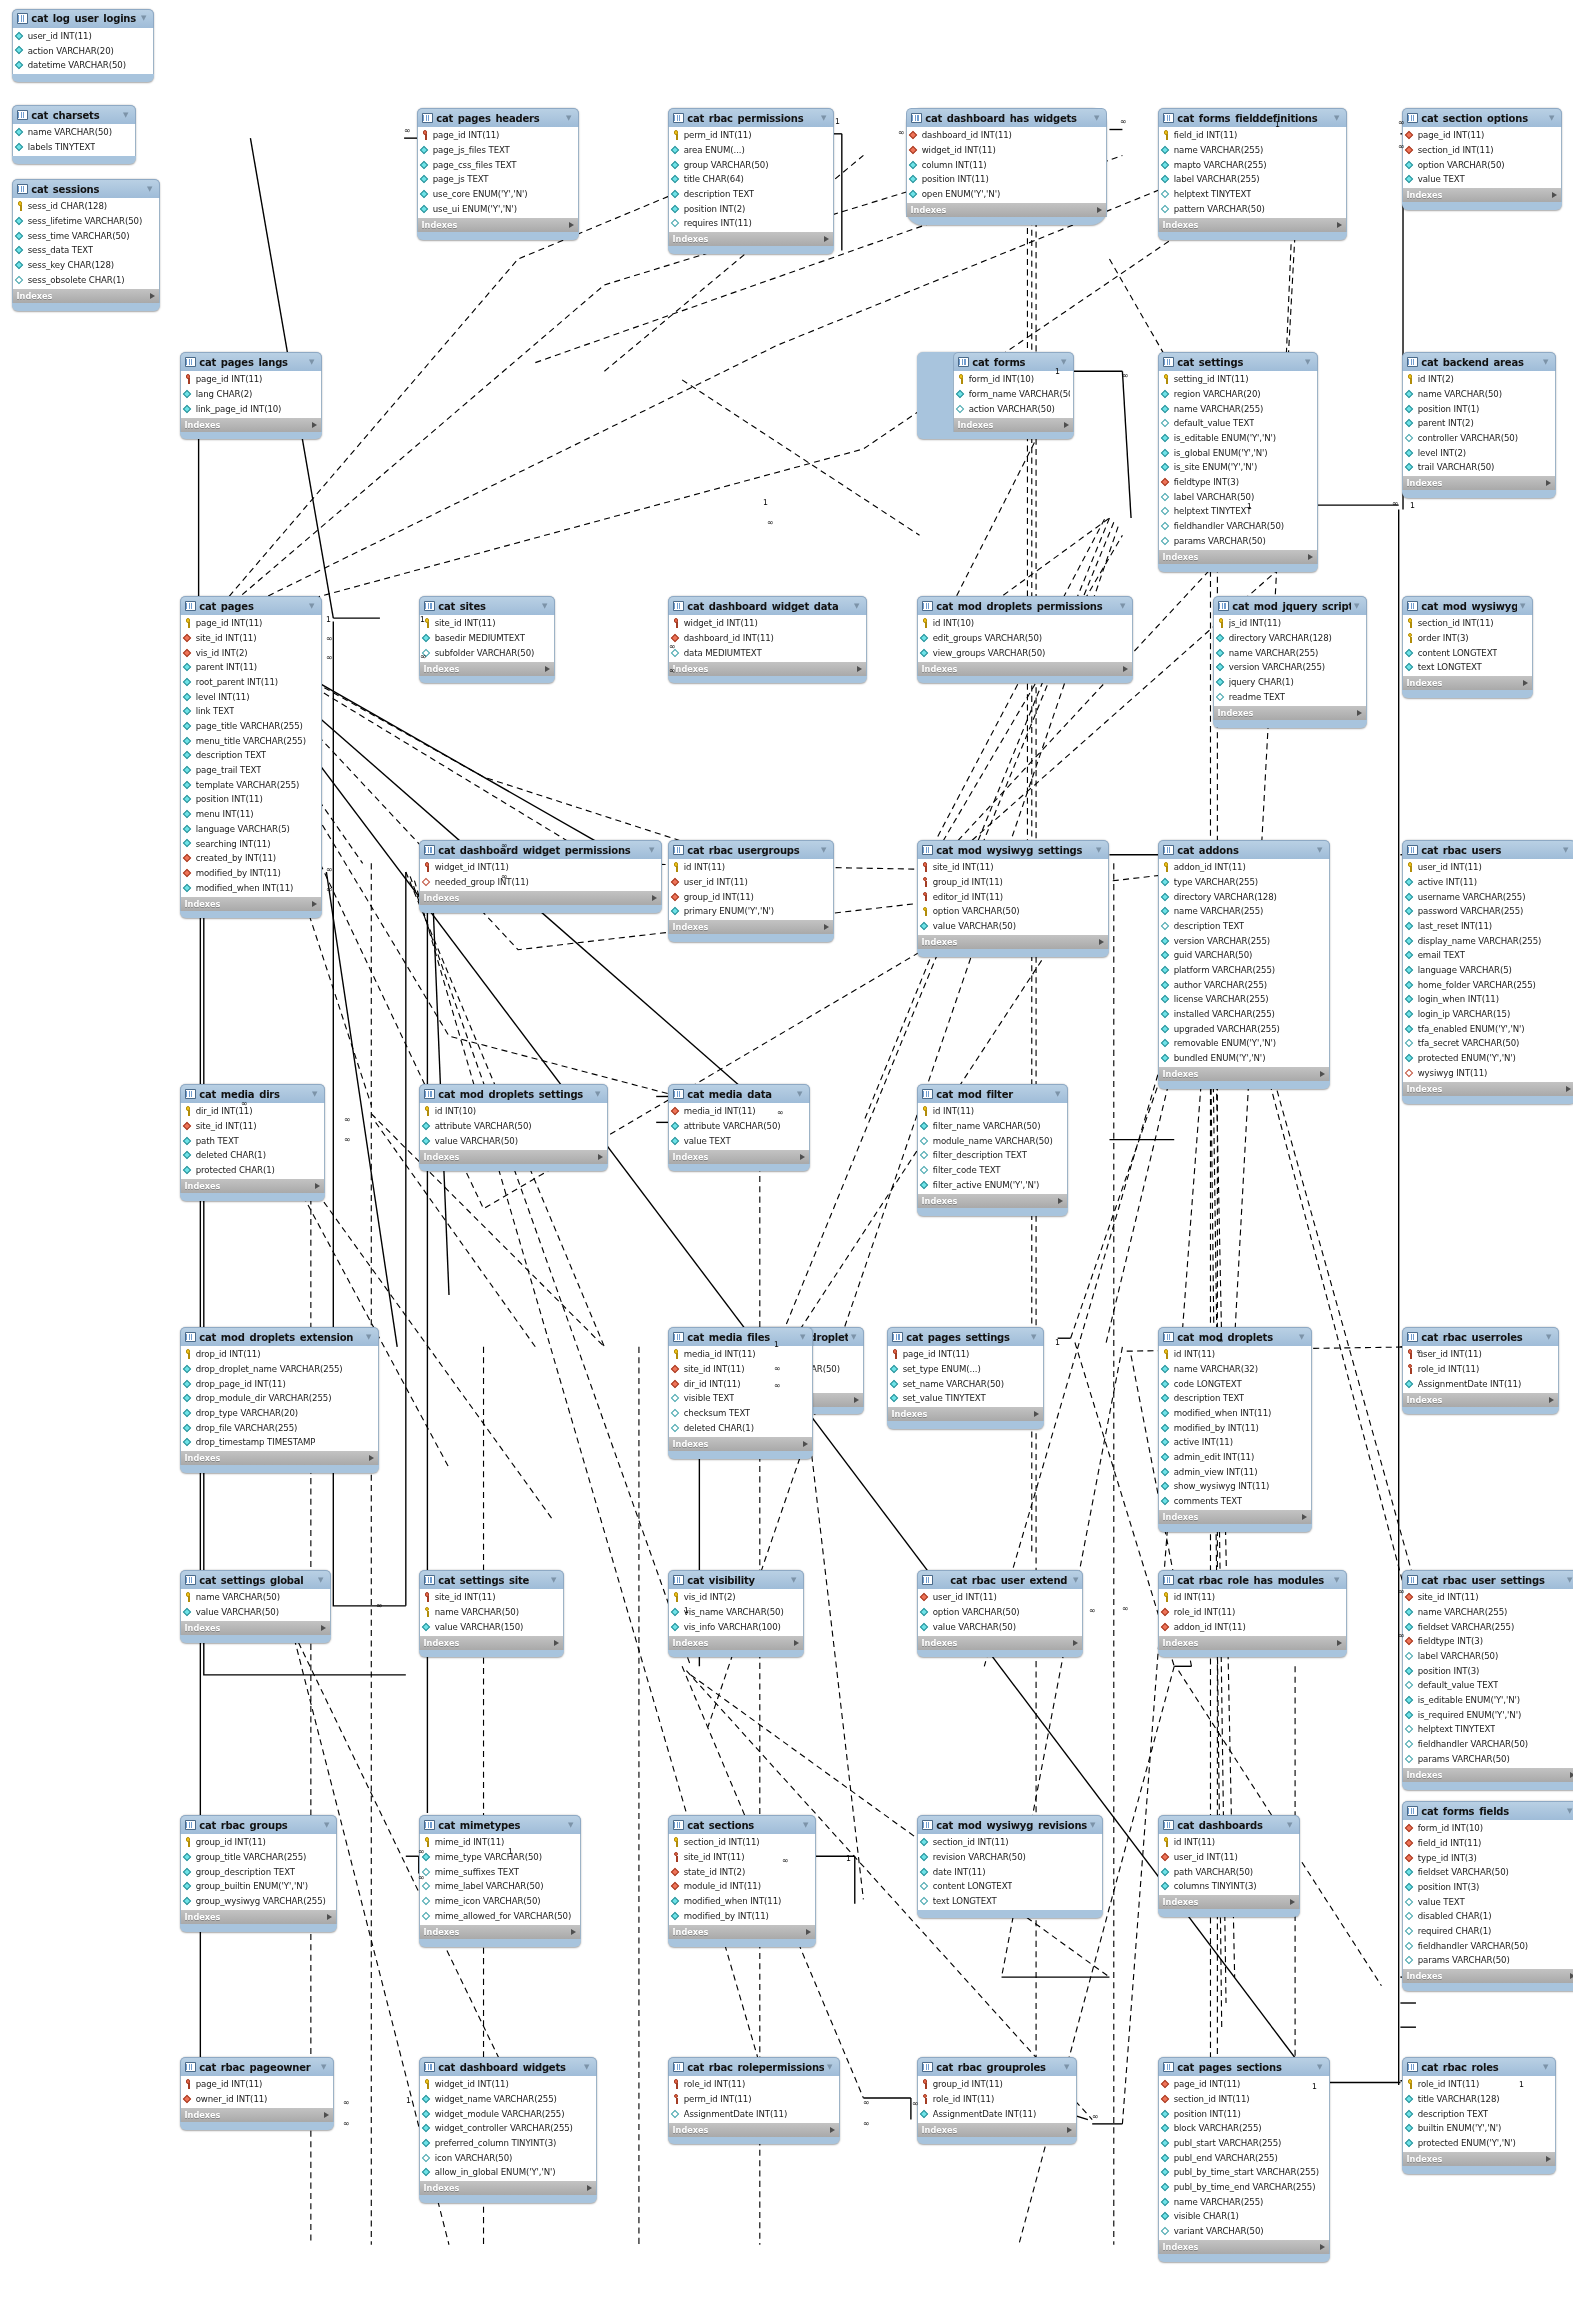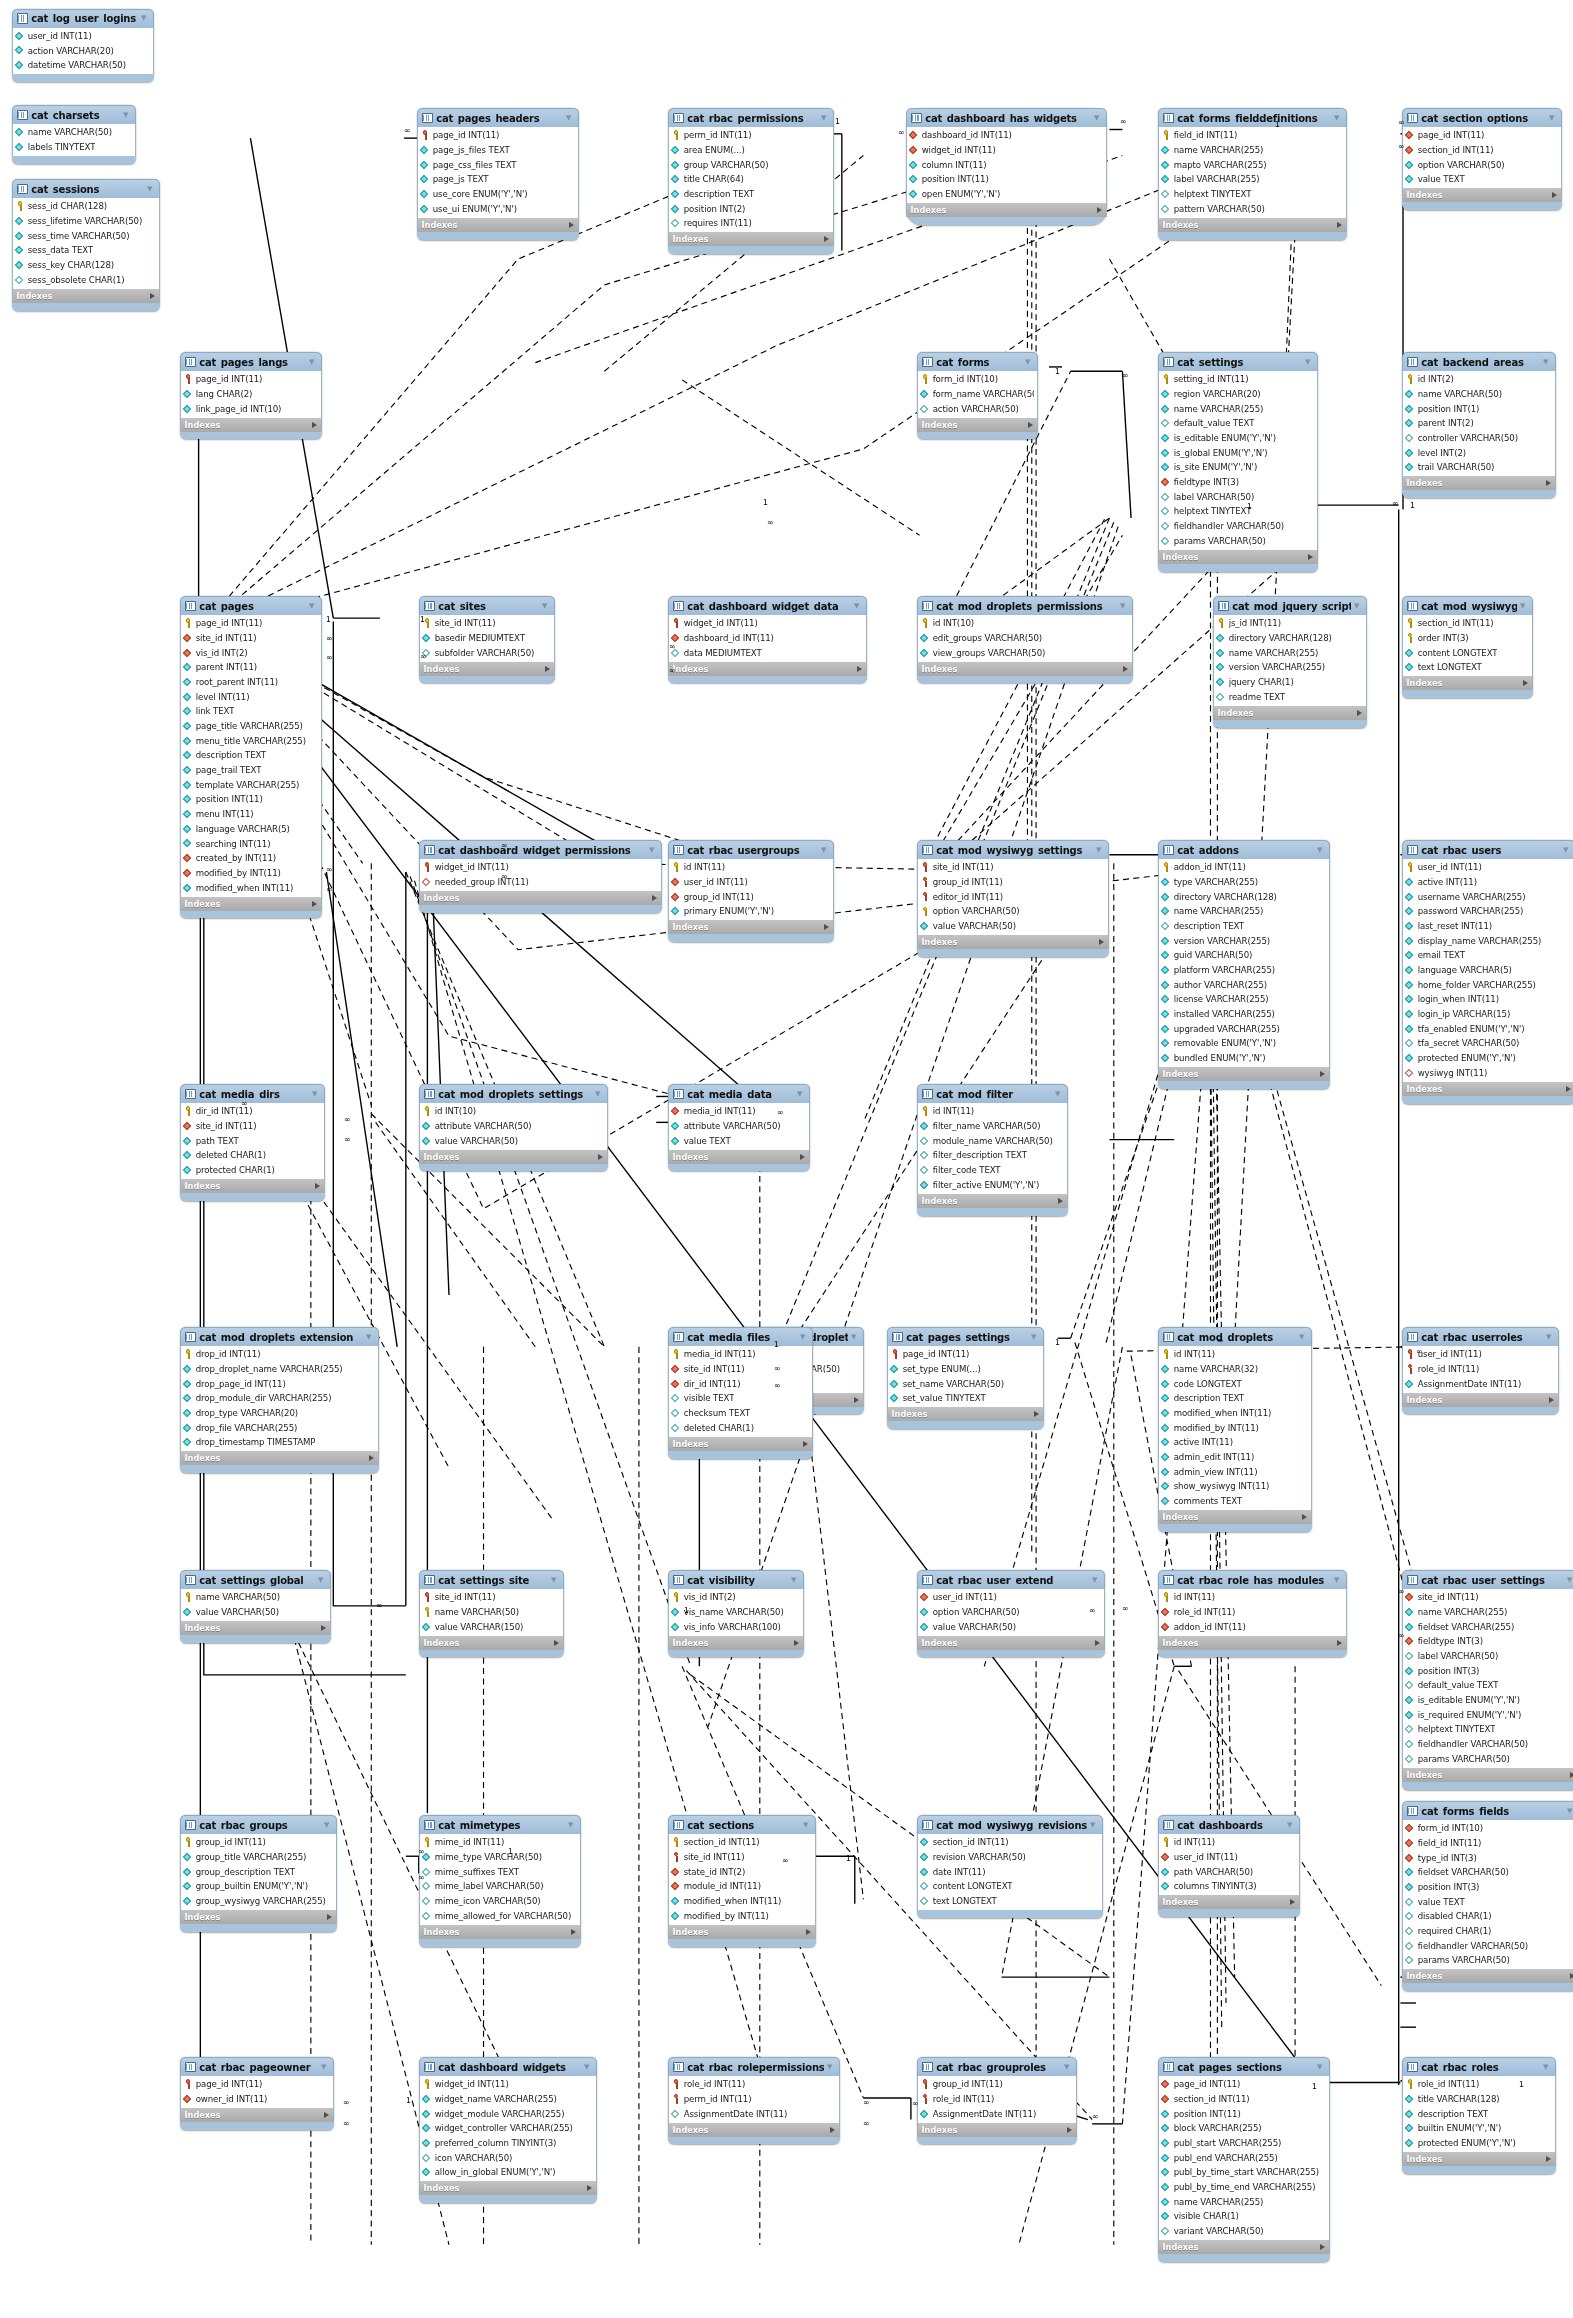--- a/index.html
+++ b/index.html
@@ -472,21 +472,21 @@
           <div class="row">
             <span class="ic dia"></span>
             <span class="col">link_page_id INT(10)</span>
           </div>
         </div>
         <div class="idx">
           <span class="lbl">Indexes</span>
           <span class="tri"></span>
         </div>
       </div>
-      <div class="tbl" style="left: 917px; top: 352px; width: 121px;">
+      <div class="tbl" style="left: 917px; top: 352px; width: 121px; padding-left: 36px;">
         <div class="hdr">
           <span class="tico"></span>
           <span class="tname">cat_forms</span>
           <span class="caret">▼</span>
         </div>
         <div class="body">
           <div class="row">
             <span class="ic key"></span>
             <span class="col">form_id INT(10)</span>
           </div>
@@ -1459,21 +1459,21 @@
           <div class="row">
             <span class="ic dia"></span>
             <span class="col">vis_info VARCHAR(100)</span>
           </div>
         </div>
         <div class="idx">
           <span class="lbl">Indexes</span>
           <span class="tri"></span>
         </div>
       </div>
-      <div class="tbl" style="left: 917px; top: 1570px; width: 188px;">
+      <div class="tbl" style="left: 917px; top: 1570px; width: 166px; text-align: right;">
         <div class="hdr">
           <span class="tico"></span>
           <span class="tname">cat_rbac_user_extend</span>
           <span class="caret">▼</span>
         </div>
         <div class="body">
           <div class="row">
             <span class="ic diar"></span>
             <span class="col">user_id INT(11)</span>
           </div>

